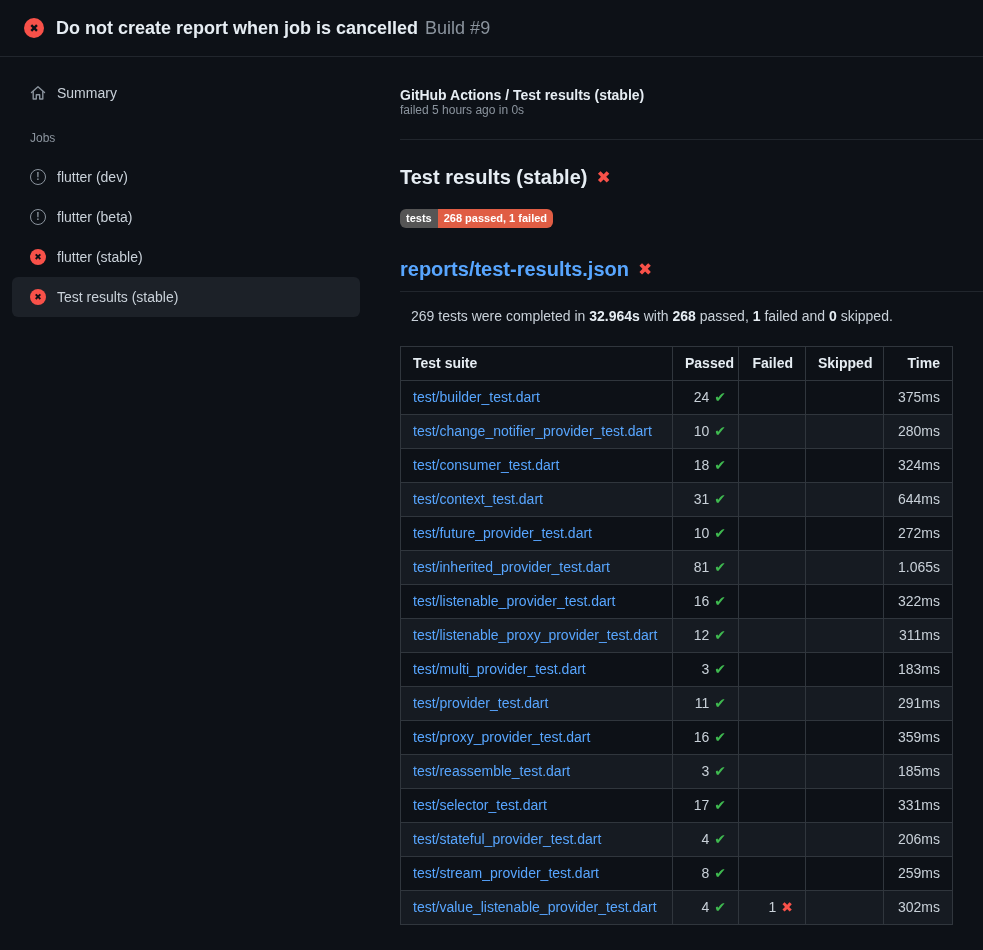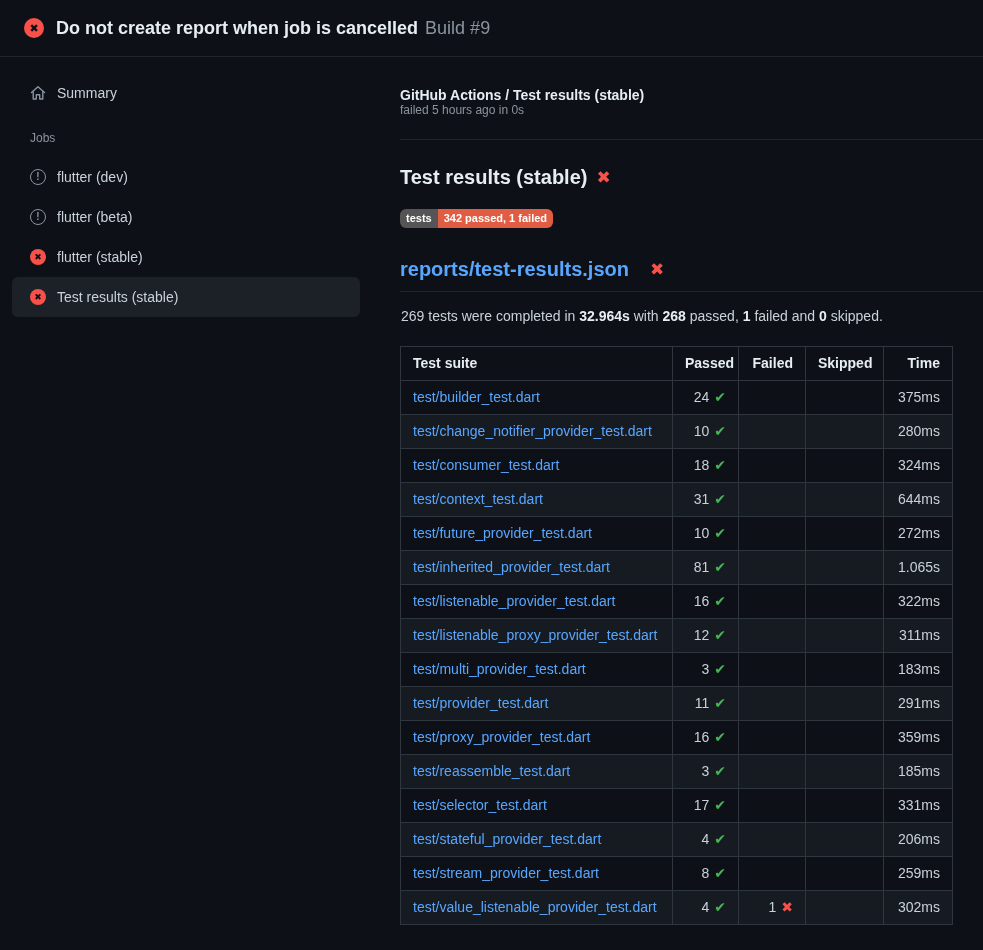--- a/index.html
+++ b/index.html
@@ -38,24 +38,24 @@
   main{flex:1;padding:30px 0 0 28px;}
   .breadcrumb{font-weight:700;color:var(--text);font-size:14px;}
   .status-line{color:var(--muted);font-size:12px;}
   .divider{border:none;border-top:1px solid var(--border-muted);margin:22px 0 0 0;}
   .check-title{display:flex;align-items:center;gap:9px;margin:26px 0 0 0;
     font-size:20px;font-weight:700;color:var(--text);}
   .hx{color:var(--red);font-weight:700;font-size:17px;line-height:1;}
   .badge{display:inline-flex;margin-top:20px;font-size:11px;font-weight:600;border-radius:6px;overflow:hidden;color:#ffffff;line-height:1;}
   .badge-label{padding:4px 6px;}
   .badge-value{padding:4px 6px;}
-  .report-title{display:flex;align-items:center;gap:21px;margin:30px 0 0 0;
+  .report-title{display:flex;align-items:center;gap:9px;margin:30px 0 0 0;
     font-size:20px;font-weight:700;border-bottom:1px solid var(--border-muted);padding-bottom:10px;}
   .report-title a{color:var(--link);text-decoration:none;cursor:pointer;}
-  .summary-text{margin:16px 0 0 1px;color:var(--text-body);}
+  .summary-text{margin:16px 0 0 11px;color:var(--text-body);}
   .summary-text strong{color:var(--text);}
   
   table{border-collapse:collapse;margin-top:22px;width:552px;font-size:14px;table-layout:fixed;}
   .c-suite{width:272px;} .c-passed{width:66px;} .c-failed{width:67px;} .c-skipped{width:78px;} .c-time{width:69px;}
   th,td{border:1px solid var(--border);padding:7px 12px;line-height:19px;white-space:nowrap;overflow:hidden;}
   th{font-weight:700;color:var(--text);text-align:left;}
   th.num,td.num{text-align:right;}
   tbody tr:nth-child(even){background:var(--bg-subtle);}
   td.suite a{color:var(--link);text-decoration:none;cursor:pointer;}
   .check{color:var(--green);margin-left:5px;}
@@ -108,21 +108,21 @@
     <div class="status-line">failed 5 hours ago in 0s</div>
     <hr class="divider">
 
     <h1 class="check-title">
       <span>Test results (stable)</span>
       <span class="hx">✖</span>
     </h1>
 
     <span class="badge">
       <span class="badge-label" id="badge-label" style="background: rgb(85, 85, 85);">tests</span>
-      <span class="badge-value" id="badge-value" style="background: rgb(224, 93, 68);">342 passed, 1 failed</span>
+      <span class="badge-value" id="badge-value" style="background: rgb(224, 93, 68);">268 passed, 1 failed</span>
     </span>
 
     <h2 class="report-title">
       <a href="#">reports/test-results.json</a>
       <span class="hx">✖</span>
     </h2>
 
     <p class="summary-text"><span>269 tests were completed in </span><strong>32.964s</strong><span> with </span><strong>268</strong><span> passed, </span><strong>1</strong><span> failed and </span><strong>0</strong><span> skipped.</span></p>
 
     <table>

